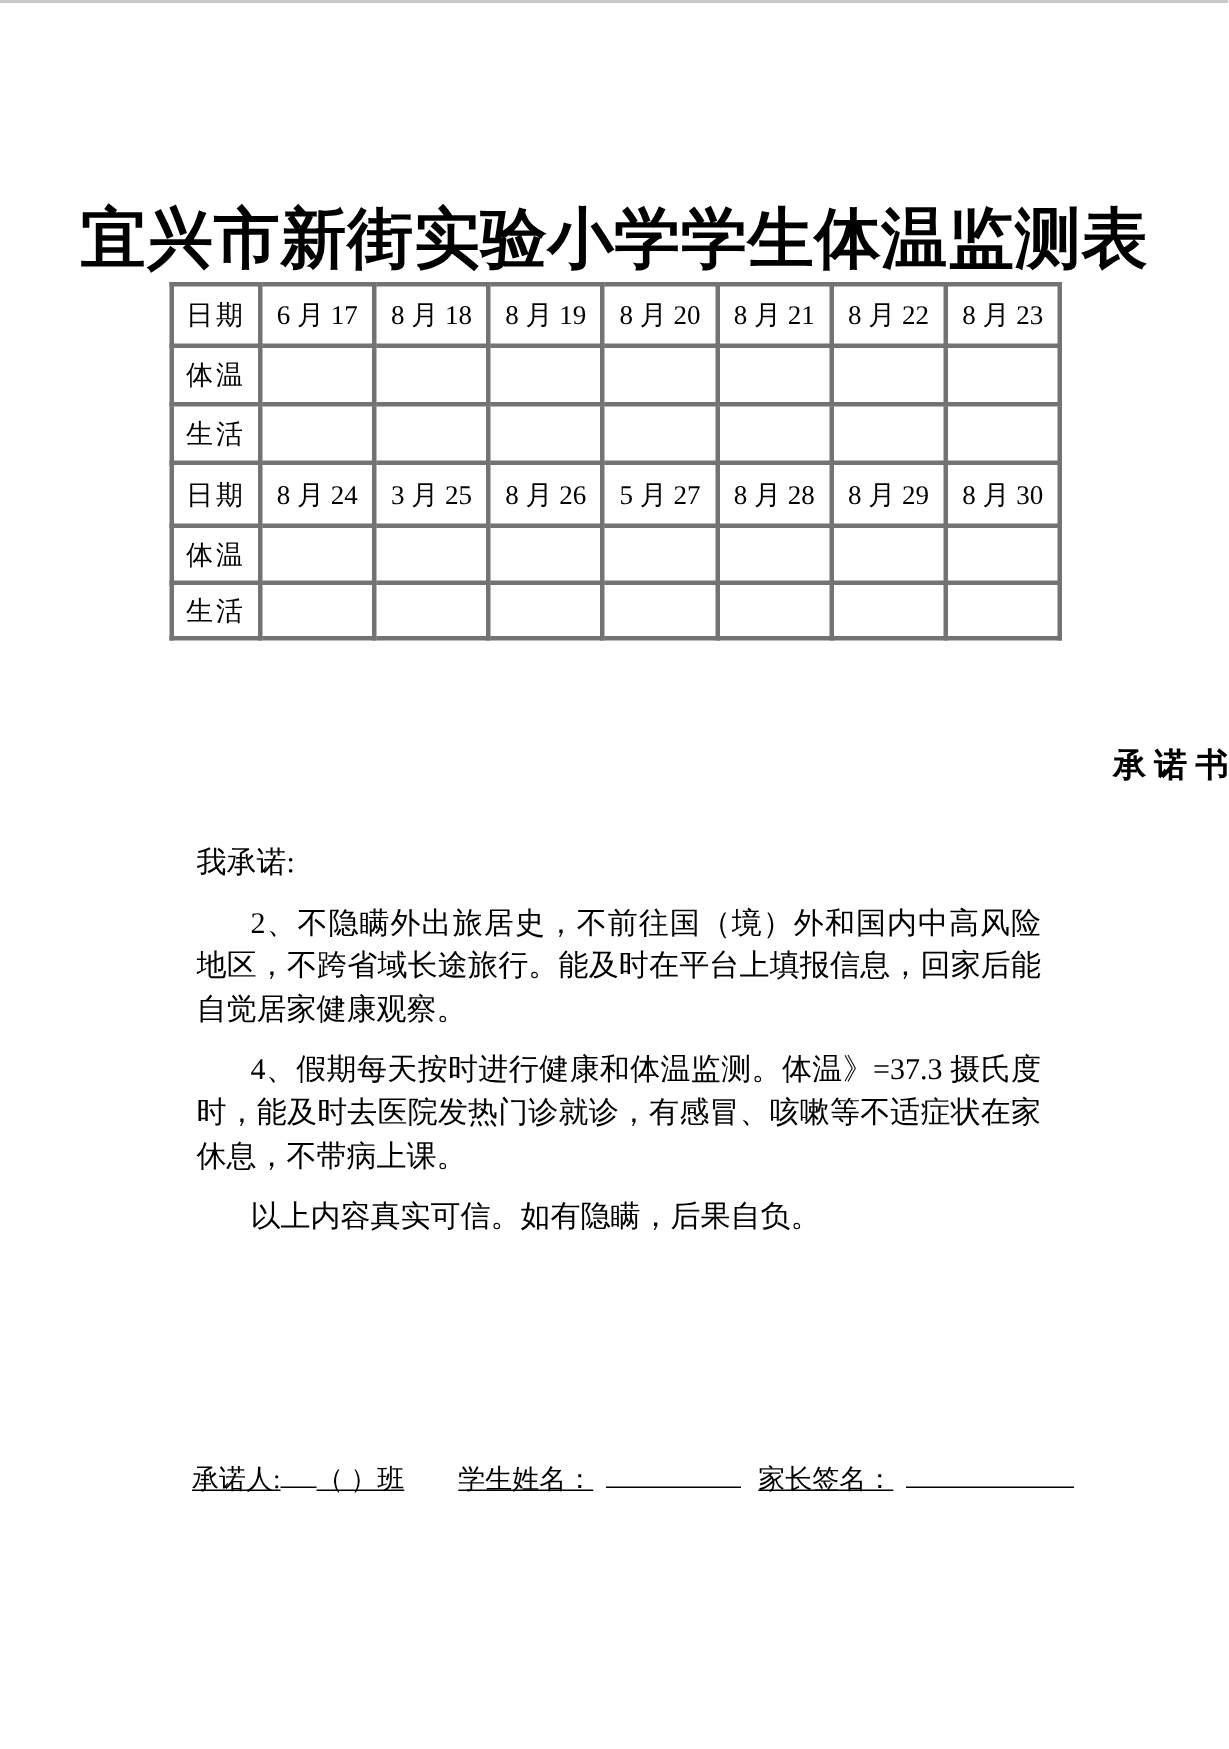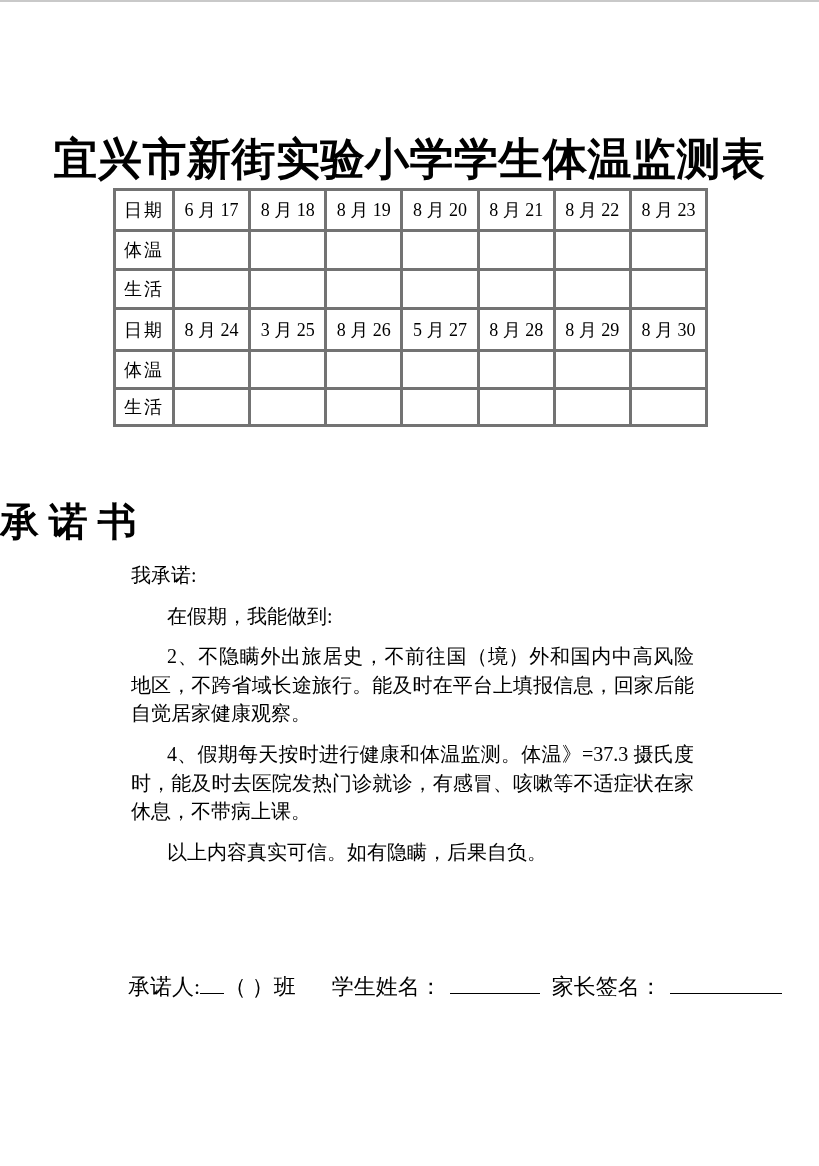--- a/index.html
+++ b/index.html
@@ -61,23 +61,23 @@
   tr.r-life  { height: 39px; }
   tr.r-date2 { height: 42px; }
   tr.r-temp2 { height: 38px; }
   tr.r-life2 { height: 37px; }
   .pledge-heading {
     position: absolute;
     top: 495px;
     left: 0;
     width: 100%;
     margin: 0;
-    text-align: left;
+    text-align: right;
     font-family: "Liberation Serif", serif;
-    font-size: 39px;
+    font-size: 22px;
     font-weight: bold;
     white-space: nowrap;
   }
   .pledge-body {
     position: absolute;
     top: 549px;
     left: 119px;
     width: 587px;
     font-size: 20px;
     line-height: 28.6px;
@@ -87,22 +87,23 @@
     margin: 12px;
     text-indent: 1.8em;
   }
   .pledge-body p.no-indent {
     text-indent: 0;
   }
   .signature {
     position: absolute;
     top: 972px;
     left: 128px;
-    font-size: 22px;
+    font-size: 18px;
     white-space: nowrap;
+    text-decoration: underline;
   }
   .blank {
     display: inline-block;
     border-bottom: 1px solid #000000;
     height: 19px;
     vertical-align: baseline;
   }
   .b-class   { width: 24px; }
   .b-student { width: 90px;  margin-left: 8px; margin-right: 12px; }
   .b-parent  { width: 112px; margin-left: 8px; }
@@ -191,21 +192,20 @@
         <td></td>
         <td></td>
       </tr>
     </tbody>
   </table>
 
   <h2 class="pledge-heading">承 诺 书</h2>
 
   <div class="pledge-body">
     <p class="no-indent">我承诺:</p>
-    <p>在假期，我能做到:</p>
     <p>2、不隐瞒外出旅居史，不前往国（境）外和国内中高风险地区，不跨省域长途旅行。能及时在平台上填报信息，回家后能自觉居家健康观察。</p>
     <p>4、假期每天按时进行健康和体温监测。体温》=37.3 摄氏度时，能及时去医院发热门诊就诊，有感冒、咳嗽等不适症状在家休息，不带病上课。</p>
     <p>以上内容真实可信。如有隐瞒，后果自负。</p>
   </div>
 
   <div class="signature">
     <span>承诺人:</span><span class="blank b-class"></span><span>（ ）班</span><span class="sig-gap"></span><span>学生姓名：</span><span class="blank b-student"></span><span>家长签名：</span><span class="blank b-parent"></span>
   </div>
 </div>
 

